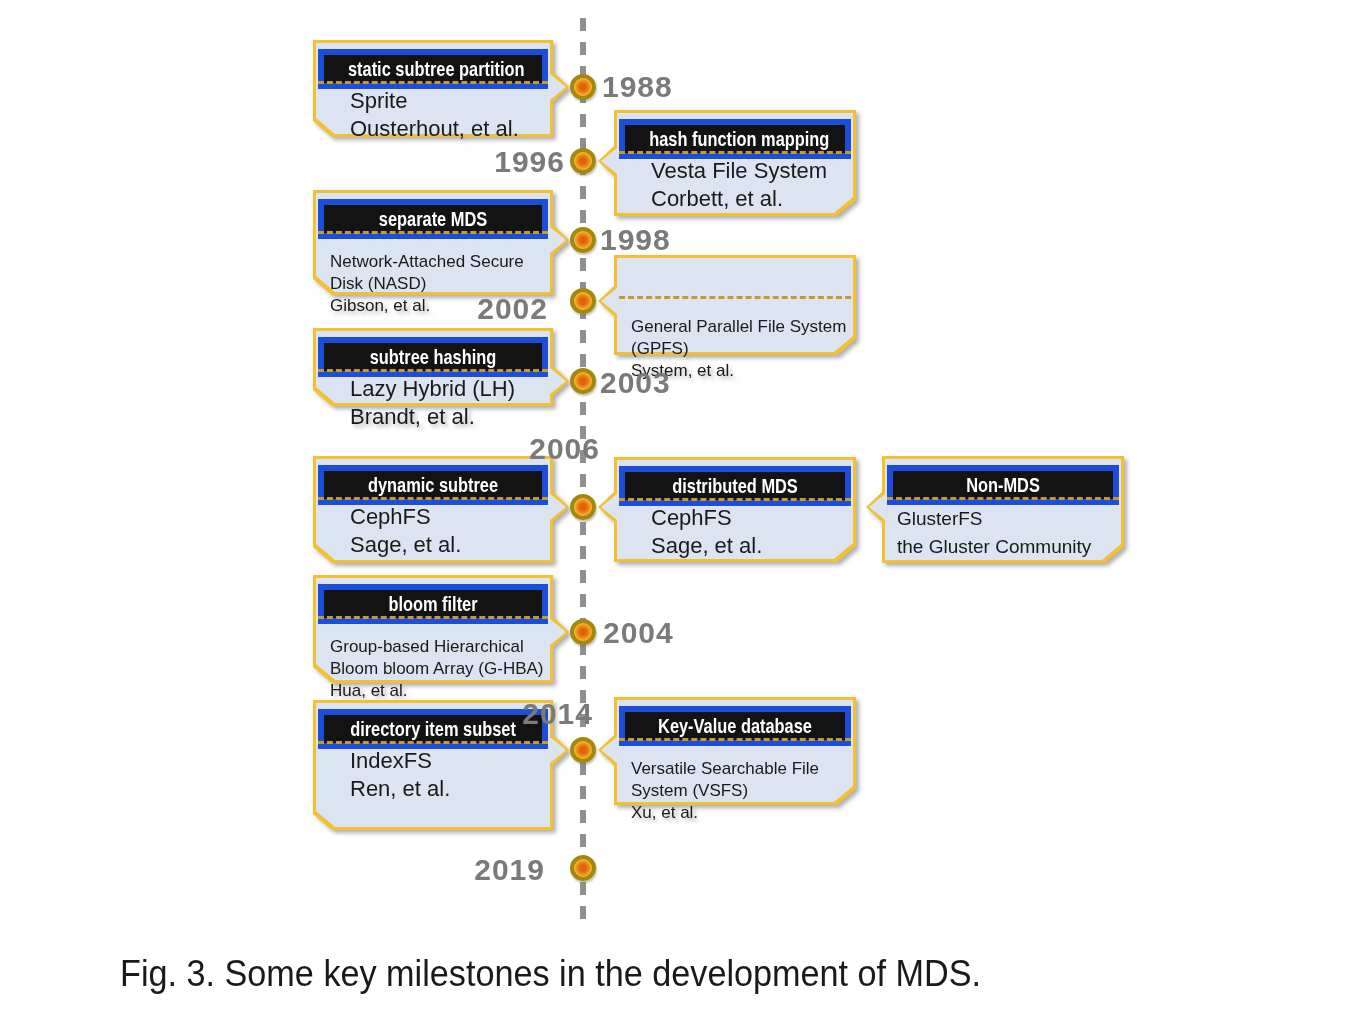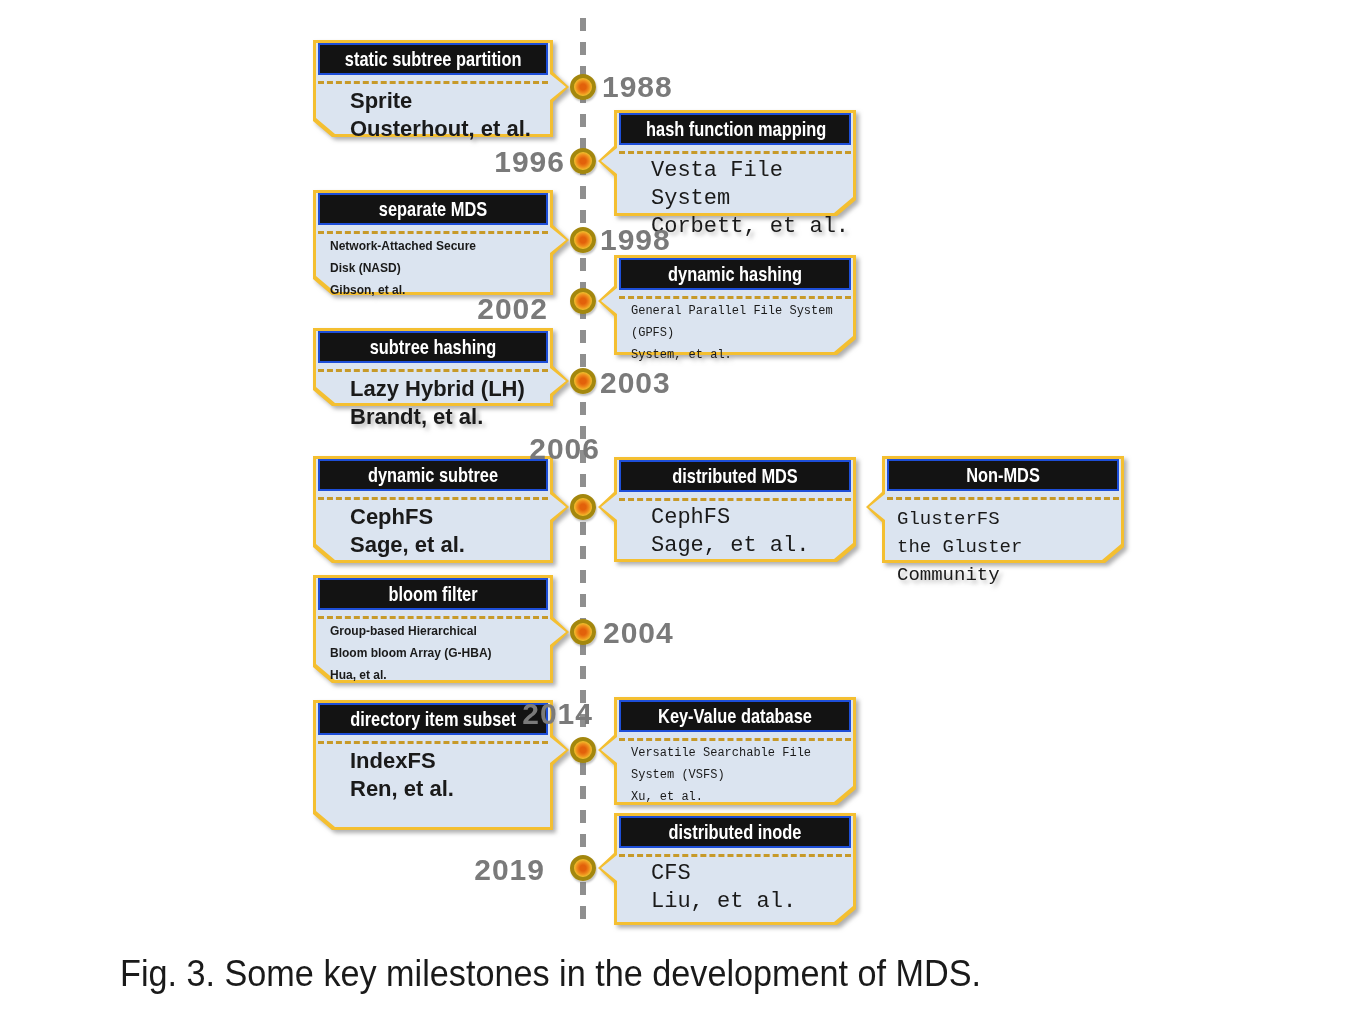--- a/index.html
+++ b/index.html
@@ -22,34 +22,34 @@
   .box .bg{position:absolute;inset:0;background:var(--c-gold);}
   .box .fill{position:absolute;inset:3px;background:var(--c-bodyBg);}
   .box.left .bg{clip-path:polygon(0 0,calc(100% - 16px) 0,calc(100% - 16px) calc(var(--ay) - 15px),
        100% var(--ay),calc(100% - 16px) calc(var(--ay) + 15px),calc(100% - 16px) 100%,19px 100%,0 calc(100% - 16px));}
   .box.left .fill{clip-path:polygon(0 0,calc(100% - 16px) 0,calc(100% - 16px) calc(var(--ay) - 16px),
        100% calc(var(--ay) - 3px),calc(100% - 16px) calc(var(--ay) + 10px),calc(100% - 16px) 100%,19px 100%,0 calc(100% - 16px));}
   .box.right .bg{clip-path:polygon(16px 0,100% 0,100% calc(100% - 16px),calc(100% - 19px) 100%,16px 100%,
        16px calc(var(--ay) + 15px),0 var(--ay),16px calc(var(--ay) - 15px));}
   .box.right .fill{clip-path:polygon(16px 0,100% 0,100% calc(100% - 16px),calc(100% - 19px) 100%,16px 100%,
        16px calc(var(--ay) + 10px),0 calc(var(--ay) - 3px),16px calc(var(--ay) - 16px));}
-  .hdr{position:absolute;top:3px;height:28px;background:var(--c-headerBg);border:2px solid #1d4ed8;z-index:2;}
+  .hdr{position:absolute;top:9px;height:28px;background:var(--c-headerBg);border:6px solid #1d4ed8;z-index:2;}
   .box.left .hdr{left:5px;right:21px;}
   .box.right .hdr{left:21px;right:5px;}
   .hdr-t{display:block;text-align:center;color:#fff;font-weight:bold;font-size:21px;line-height:28px;
        white-space:nowrap;transform:scaleX(0.78);transform-origin:center;}
   .dash{position:absolute;top:41px;border-top:3px dashed var(--c-goldDark);z-index:2;}
   .box.left .dash{left:5px;right:21px;}
   .box.right .dash{left:21px;right:5px;}
   .body{position:absolute;top:44px;bottom:6px;z-index:2;color:#1a1a1a;}
-  .box.left .body{left:0;right:8px;font-weight:bold;}
-  .box.right .body{left:16px;right:0;font-family:Liberation Mono, monospace;}
+  .box.left .body{left:0;right:8px;}
+  .box.right .body{left:16px;right:0;}
   .t-lg .body{padding-left:37px;padding-top:3px;font-size:22px;line-height:28px;}
   .t-md .body{padding-left:15px;padding-top:5px;font-size:19px;line-height:28px;}
-  .t-sm .body{padding-left:17px;padding-top:1px;font-size:12px;line-height:22px;}
+  .t-sm .body{padding-left:17px;padding-top:1px;font-size:17px;line-height:22px;margin-top:16px;}
   .caption{position:absolute;left:120px;top:953px;font-size:36px;color:var(--c-caption);
        white-space:nowrap;transform:scaleX(0.95);transform-origin:left;}
 </style>
 </head>
 <body>
 
 <div class="fig">
 
   <div class="tline"></div>
 
@@ -109,23 +109,20 @@
     <div class="body">
       <div class="ln">Network-Attached Secure</div>
       <div class="ln">Disk (NASD)</div>
       <div class="ln">Gibson, et al.</div>
     </div>
   </div>
 
   <div class="box right t-sm" style="left:598px;top:255px;width:258px;height:100px;--ay:46px">
     <div class="bg"></div>
     <div class="fill"></div>
-    <div class="hdr">
-        <span class="hdr-t">dynamic hashing</span>
-      </div>
     <div class="dash"></div>
     <div class="body">
       <div class="ln">General Parallel File System</div>
       <div class="ln">(GPFS)</div>
       <div class="ln">System, et al.</div>
     </div>
   </div>
 
   <div class="box left t-lg" style="left:313px;top:328px;width:256px;height:78px;--ay:53px">
     <div class="bg"></div>
@@ -213,28 +210,16 @@
         <span class="hdr-t">Key-Value database</span>
       </div>
     <div class="dash"></div>
     <div class="body">
       <div class="ln">Versatile Searchable File</div>
       <div class="ln">System (VSFS)</div>
       <div class="ln">Xu, et al.</div>
     </div>
   </div>
 
-  <div class="box right t-lg" style="left:598px;top:813px;width:258px;height:112px;--ay:55px">
-    <div class="bg"></div>
-    <div class="fill"></div>
-    <div class="hdr">
-        <span class="hdr-t">distributed inode</span>
-      </div>
-    <div class="dash"></div>
-    <div class="body">
-      <div class="ln">CFS</div>
-      <div class="ln">Liu, et al.</div>
-    </div>
-  </div>
 
   <div class="caption">Fig. 3. Some key milestones in the development of MDS.</div>
 
 </div>
 
 </body></html>

